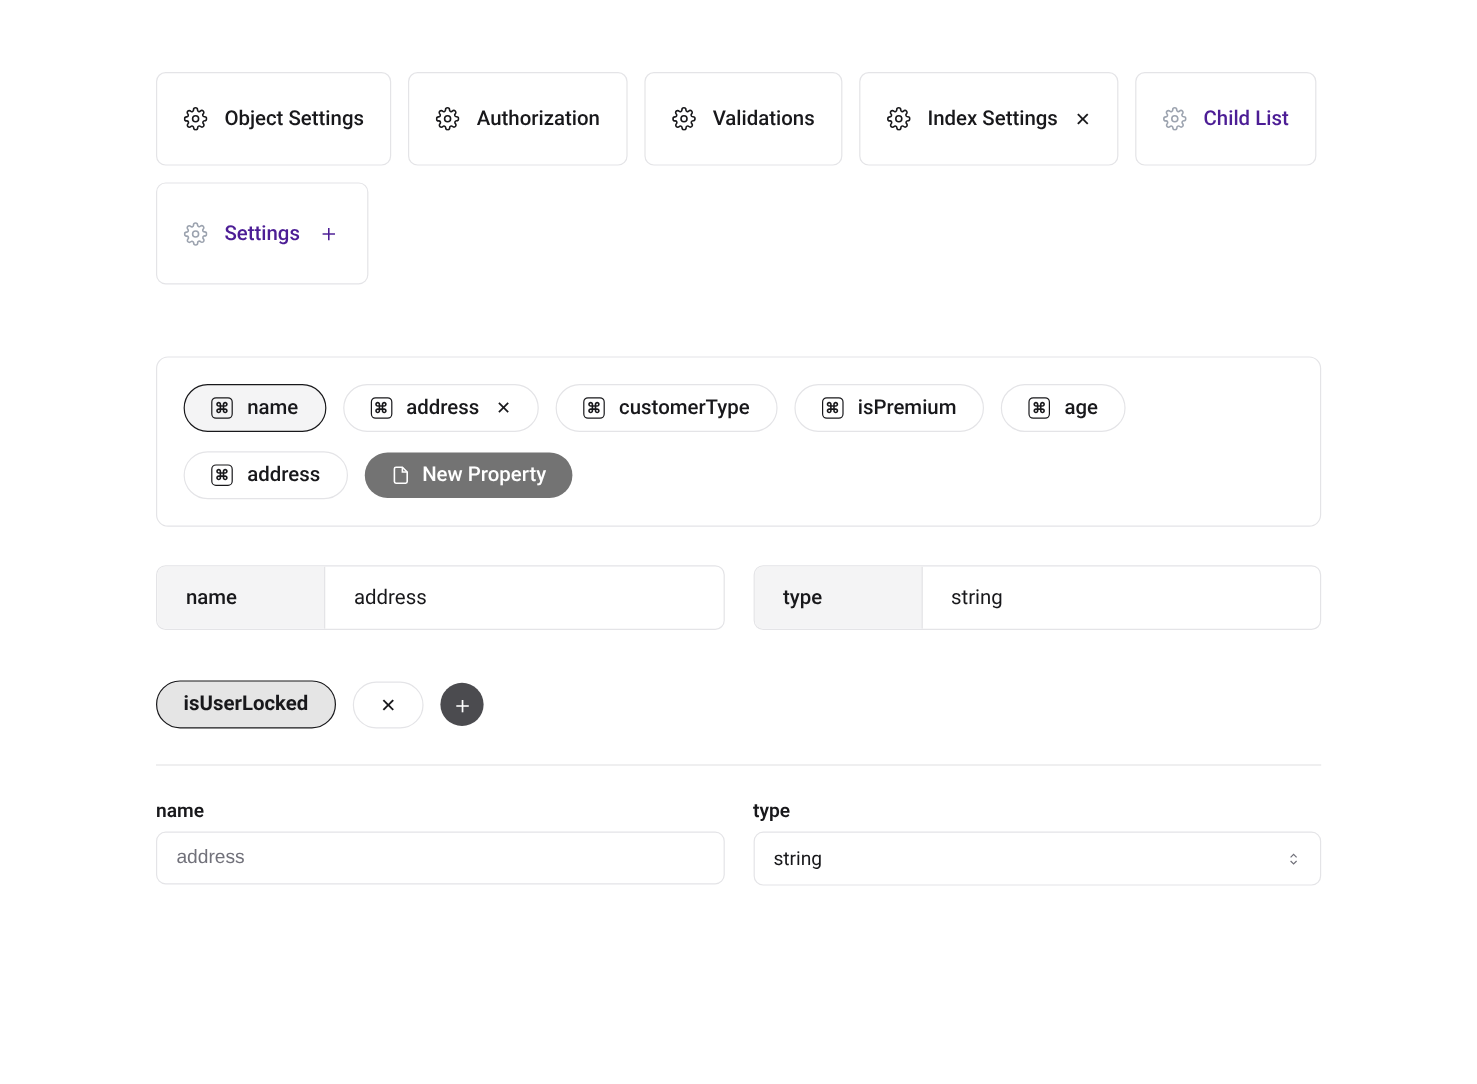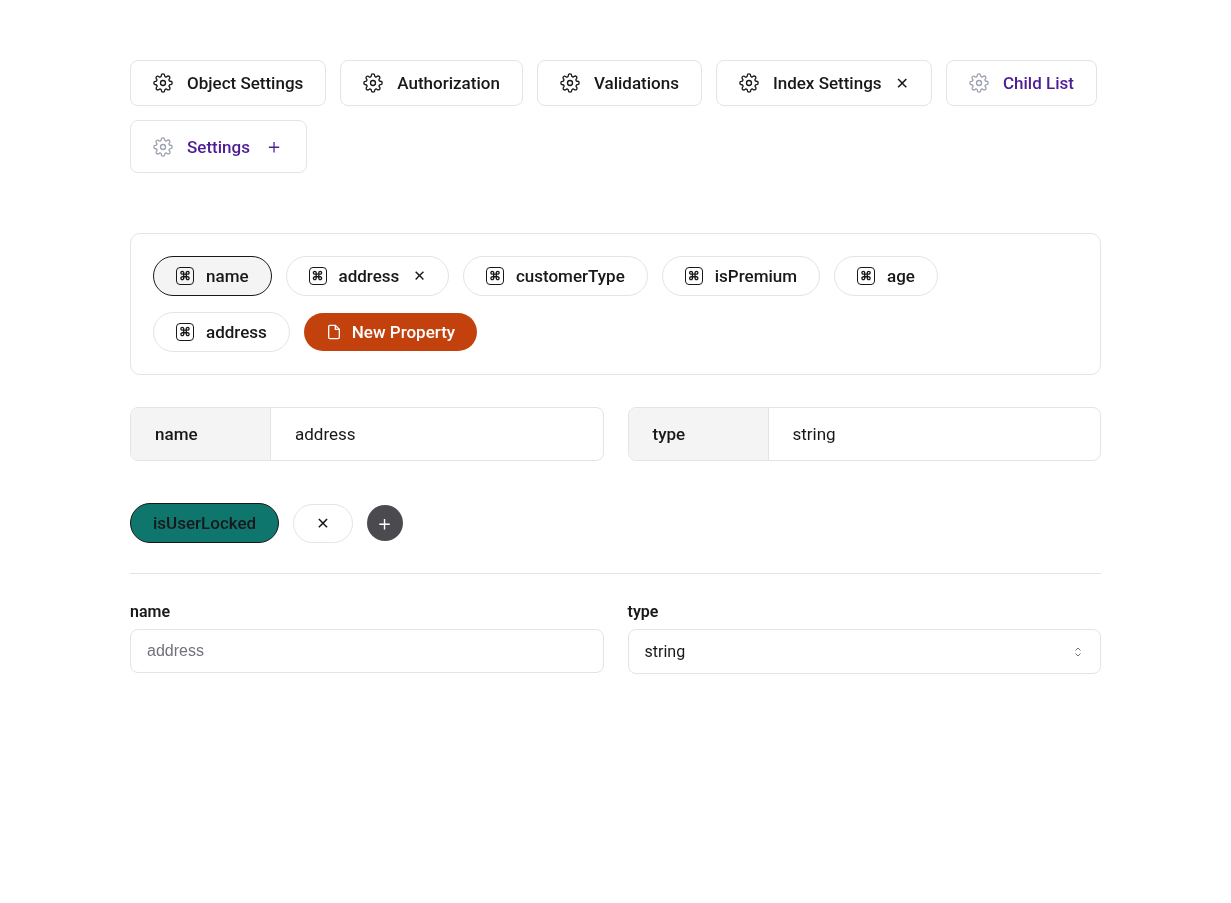--- a/index.html
+++ b/index.html
@@ -16,21 +16,21 @@
   .tab-row {
     display: flex;
     flex-wrap: wrap;
     gap: 14px;
     margin-bottom: 60px;
   }
   .tab-chip {
     display: inline-flex;
     align-items: center;
     gap: 14px;
-    padding: 12px 22px;
+    padding: 28px 22px;
     border: 1px solid #e4e4e7;
     border-radius: 8px;
     background: #fff;
     font-size: 17px;
     font-weight: 500;
     cursor: pointer;
   }
   .tab-chip.muted { color: #4c1d95; }
   .tab-chip.muted svg { stroke: #9ca3af; }
   .gear-icon { width: 20px; height: 20px; stroke: #18181b; fill: none; stroke-width: 1.6; }
@@ -76,21 +76,21 @@
     font-size: 12px;
     font-weight: 600;
   }
   .prop-pill .close-x { margin-left: 2px; font-size: 15px; }
   .new-prop-pill {
     display: inline-flex;
     align-items: center;
     gap: 10px;
     padding: 9px 22px;
     border-radius: 999px;
-    background: #c2410c;
+    background: #737373;
     color: #fff;
     font-size: 17px;
     font-weight: 500;
     cursor: pointer;
   }
   .doc-icon { width: 16px; height: 18px; }
 
   .fields-row {
     display: flex;
     gap: 24px;
@@ -141,21 +141,22 @@
     gap: 10px;
     padding: 9px 22px;
     border: 1px solid #e4e4e7;
     border-radius: 999px;
     font-size: 17px;
     font-weight: 500;
     cursor: pointer;
   }
   .val-pill.selected {
     border: 1.5px solid #18181b;
-    background: #0f766e;
+    background: #e5e5e5;
+    font-weight: bold;
   }
   .add-circle {
     width: 36px; height: 36px;
     border-radius: 999px;
     background: #4b4b4f;
     color: #fff;
     display: inline-flex;
     align-items: center;
     justify-content: center;
     font-size: 20px;

